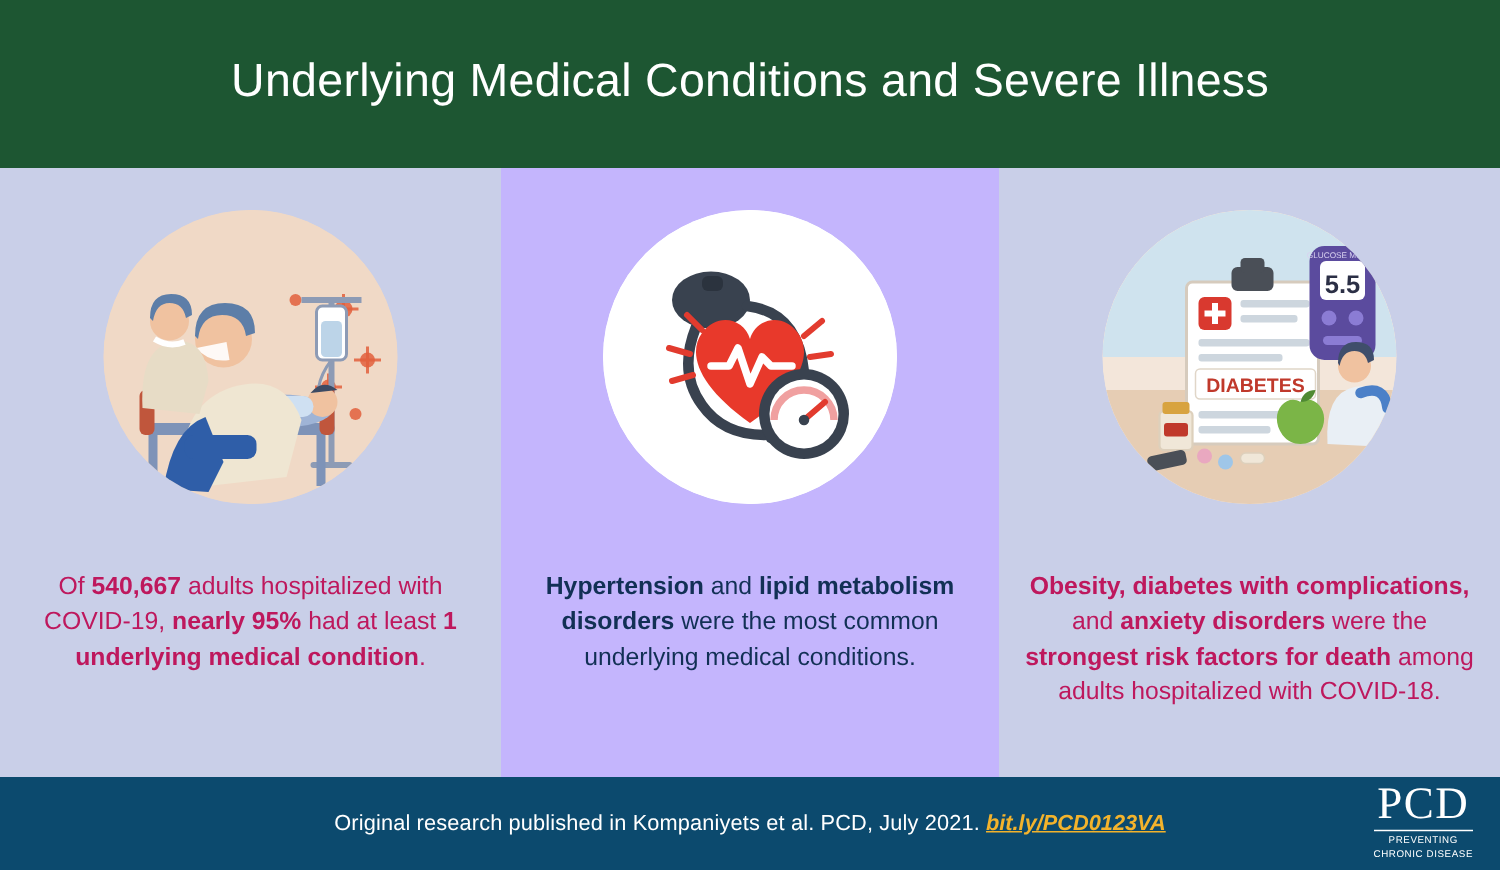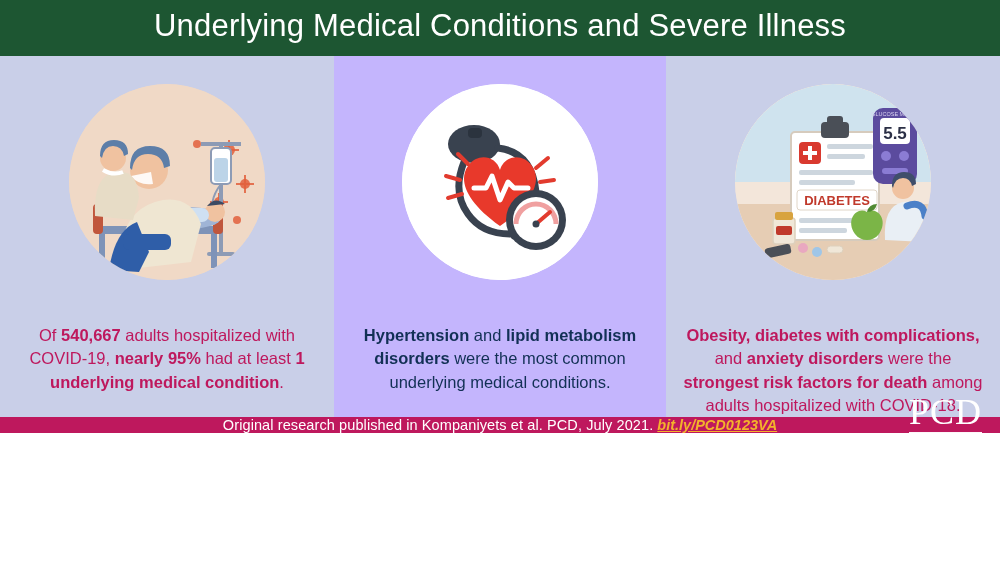--- a/index.html
+++ b/index.html
@@ -4,21 +4,21 @@
 <style>
   * { box-sizing: border-box; margin: 0; padding: 0; }
   html, body {
     width: 1000px; height: 580px;
     font-family: "Liberation Sans", sans-serif;
     background: #ffffff;
     overflow: hidden;
   }
   .poster {
     position: relative;
-    width: 1000px; height: 432px;
+    width: 1000px; height: 580px;
     display: flex; flex-direction: column;
     background: #c9cfe8;
   }
 
   
   .header {
     background: #1d5632;
     height: 112px;
     display: flex; flex-direction: column;
     align-items: center; justify-content: center;
@@ -69,41 +69,41 @@
     line-height: 1.42;
     color: #be185d;
     font-weight: 400;
   }
   .panel-b .caption { color: #123055; width: 292px; }
   .caption b { font-weight: bold; }
 
   
   .footer {
     height: 62px;
-    background: #be185d;
+    background: #0c4a6e;
     display: flex;
     align-items: center;
     justify-content: center;
     position: relative;
     color: #ffffff;
     font-size: 14.5px;
   }
   .footer .credit { letter-spacing: 0.1px; }
   .footer .link { color: #f3b32c; font-weight: bold; font-style: italic; }
   .pcd-logo {
     position: absolute;
     right: 18px;
     top: 50%;
     transform: translateY(-52%);
     text-align: center;
     line-height: 1;
   }
   .pcd-logo .pcd {
     font-family: "Liberation Serif", serif;
-    font-size: 36px;
+    font-size: 30px;
     letter-spacing: 1px;
     color: #ffffff;
   }
   .pcd-logo .rule {
     height: 1px; background: #ffffff; margin: 2px 0 3px 0;
   }
   .pcd-logo .sub {
     font-size: 6.5px;
     letter-spacing: 0.4px;
     color: #ffffff;

